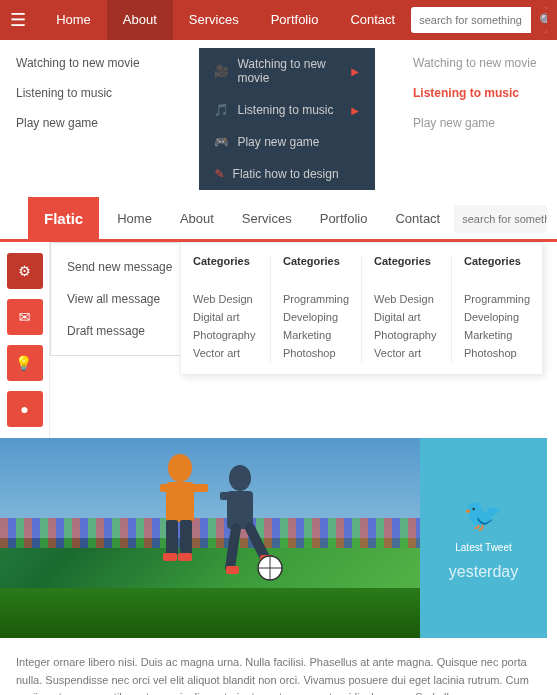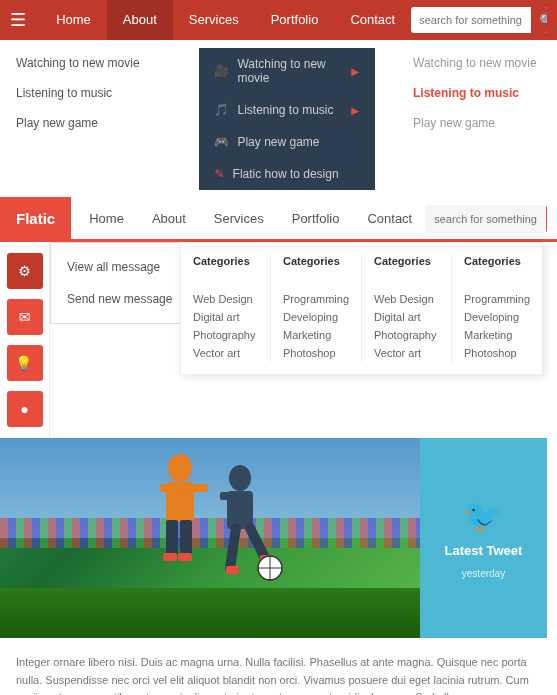--- a/index.html
+++ b/index.html
@@ -84,20 +84,21 @@
     .dropdown-item-dark .chevron { color: #e74c3c; font-size: 10px; }
     .item-icon { color: #e74c3c; font-size: 12px; }
 
     
     .flatic-navbar {
       background: white;
       display: flex;
       align-items: center;
       border-bottom: 3px solid #e74c3c;
       height: 44px;
+      padding-left: 28px;
     }
     .flatic-brand {
       background: #e74c3c;
       color: white;
       padding: 0 16px;
       height: 44px;
       line-height: 44px;
       font-weight: bold;
       font-size: 15px;
       margin-right: 4px;
@@ -229,23 +230,23 @@
       width: 127px;
       height: 200px;
       display: flex;
       flex-direction: column;
       align-items: center;
       justify-content: center;
       padding: 16px;
       color: white;
     }
     .twitter-bird { font-size: 32px; margin-bottom: 8px; }
-    .twitter-title { font-weight: bold; font-size: 13px; margin-bottom: 2px; }
+    .twitter-title { font-weight: normal; font-size: 10px; margin-bottom: 2px; }
     .twitter-text { font-size: 10px; line-height: 1.5; text-align: left; color: rgba(255,255,255,0.9); }
-    .twitter-time { font-size: 10px; margin-top: 8px; opacity: 0.8; }
+    .twitter-time { font-size: 16px; margin-top: 8px; opacity: 0.8; }
 
     .blog-content {
       padding: 16px;
       background: white;
     }
     .blog-title {
       font-size: 16px;
       color: #333;
       font-weight: bold;
       margin-bottom: 10px;
@@ -344,22 +345,23 @@
 <div class="content-area" style="min-height:160px;">
 
   <div class="sidebar">
     <div class="sidebar-icon active">⚙</div>
     <div class="sidebar-icon">✉</div>
     <div class="sidebar-icon">💡</div>
     <div class="sidebar-icon">●</div>
   </div>
 
   <div class="mega-menu-message" style="background:white; border:1px solid #ddd; position:absolute; left:50px; top:0; z-index:5; min-width:155px;">
+    <div class="mega-menu-msg-item">Send new message</div>
     <div class="mega-menu-msg-item">View all message</div>
-    <div class="mega-menu-msg-item">Send new message</div>
+    <div class="mega-menu-msg-item">Draft message</div>
   </div>
 
   <div class="categories-mega">
     <div class="cat-col">
       <div class="cat-header">Categories</div>
       <div class="cat-item">Web Design</div>
       <div class="cat-item">Digital art</div>
       <div class="cat-item">Photography</div>
       <div class="cat-item">Vector art</div>
     </div>

